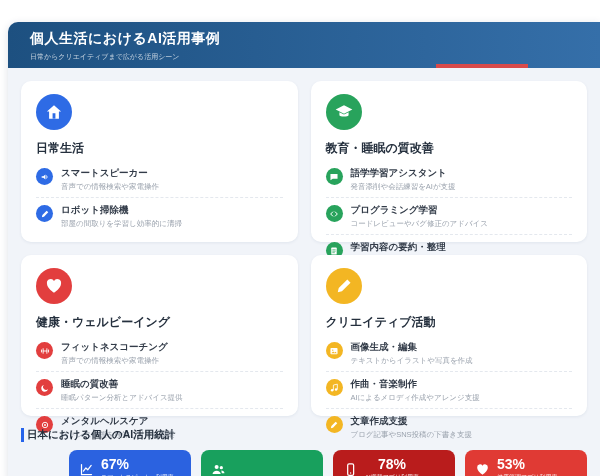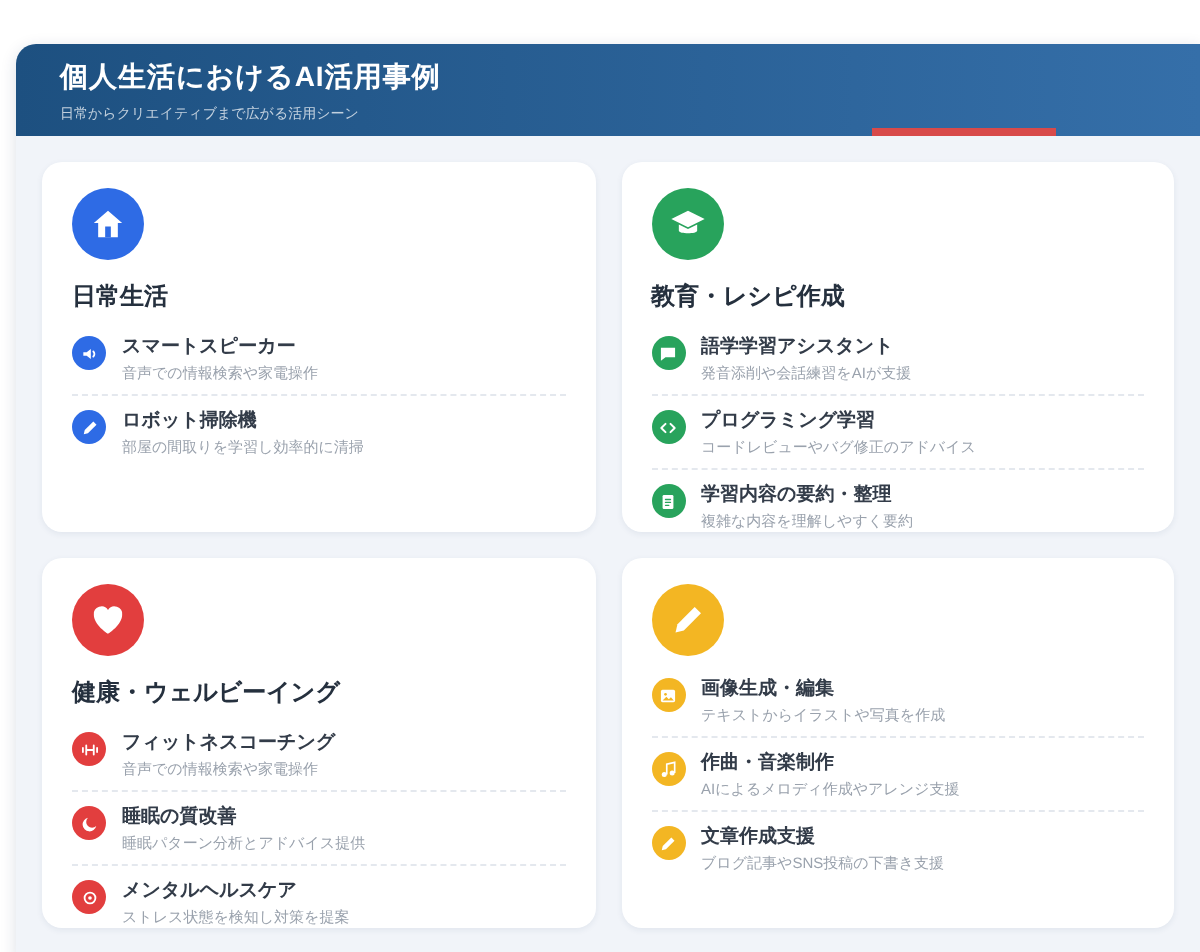--- a/index.html
+++ b/index.html
@@ -11,21 +11,21 @@
 
   
   .hdr { position:relative; height:46px; background:linear-gradient(90deg,#1d5080,#356fa9);
     padding:8px 0 0 22px; }
   .hdr-title { color:#fff; font-size:14px; font-weight:bold; letter-spacing:.5px; }
   .hdr-sub { color:rgba(255,255,255,.72); font-size:7px; margin-top:4px; }
   .hdr-accent { position:absolute; bottom:0; left:428px; width:92px; height:4px; background:#d84a4a; }
 
   
   .grid { display:grid; grid-template-columns:1fr 1fr; gap:13px; padding:13px 13px 0 13px; }
-  .card { background:#fff; border-radius:10px; padding:13px 15px 9px 15px; height:185px;
+  .card { background:#fff; border-radius:10px; padding:13px 15px 9px 15px; height:161px;
     box-shadow:0 1px 3px rgba(40,60,100,.08); }
   .big-ic { width:36px; height:36px; border-radius:50%; display:flex; align-items:center; justify-content:center; }
   .big-ic svg { width:20px; height:20px; }
   .card-title { font-size:12px; font-weight:bold; color:#25303e; margin-top:10px; }
   .items { margin-top:4px; }
   .item { display:flex; gap:8px; padding:6px 0 5px 0; }
   .item + .item { border-top:1px dashed #e4e8ee; }
   .it-ic { width:17px; height:17px; border-radius:50%; flex:0 0 17px; display:flex; align-items:center; justify-content:center; margin-top:1px; }
   .it-ic svg { width:10px; height:10px; }
   .it-title { font-size:9.5px; font-weight:bold; color:#333c49; }
@@ -98,21 +98,21 @@
       </div>
     </div>
 
     <div class="card">
       <div class="big-ic c-green">
         <svg viewBox="0 0 24 24">
             <path d="M12 4L2 9l10 5 10-5z" fill="#fff"></path>
             <path d="M6.5 12.3V16c0 2 11 2 11 0v-3.7L12 15z" fill="#fff"></path>
           </svg>
       </div>
-      <div class="card-title">教育・レシピ作成</div>
+      <div class="card-title">教育・睡眠の質改善</div>
       <div class="items">
         <div class="item">
           <span class="it-ic c-green">
               <svg viewBox="0 0 24 24">
                 <path d="M3.5 4.5h17V16H9l-5.5 4z" fill="#fff"></path>
               </svg>
             </span>
           <div>
               <div class="it-title">語学学習アシスタント</div>
                <div class="it-desc">発音添削や会話練習をAIが支援</div>
@@ -188,20 +188,21 @@
         </div>
       </div>
     </div>
 
     <div class="card">
       <div class="big-ic c-amber">
         <svg viewBox="0 0 24 24">
             <path d="M4.5 19.5l1.2-5L16 4.2l3.8 3.8L9.5 18.3z" fill="#fff"></path>
           </svg>
       </div>
+      <div class="card-title">クリエイティブ活動</div>
       <div class="items">
         <div class="item">
           <span class="it-ic c-amber">
               <svg viewBox="0 0 24 24">
                 <rect x="3.5" y="4.5" width="17" height="15" rx="2" fill="#fff"></rect>
                 <circle cx="9" cy="10" r="1.6" fill="#f3b623"></circle>
                 <path d="M5.5 17.5l4.5-4.5 3 3 2.5-2.5 3.5 4z" fill="#f3b623"></path>
               </svg>
             </span>
           <div>

